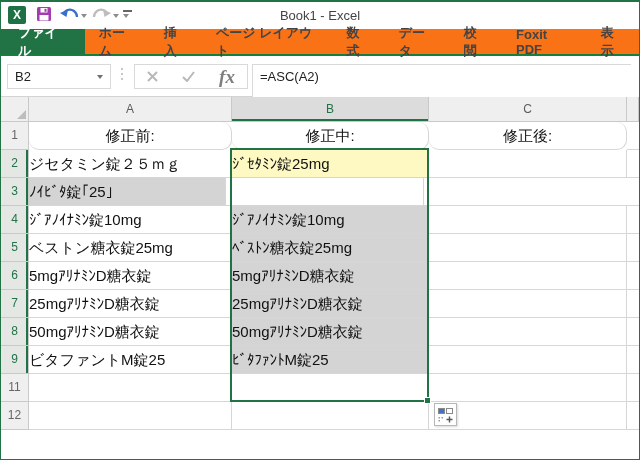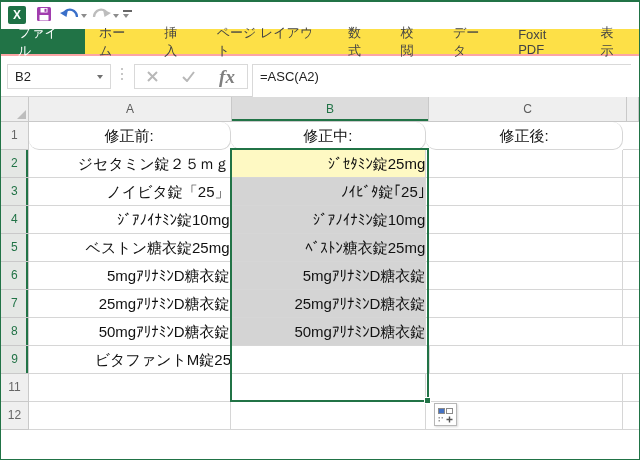--- a/index.html
+++ b/index.html
@@ -18,22 +18,22 @@
   .undo-caret { left:80px; top:12px; }
   .redo-icon { left:90px; }
   .redo-caret { left:112px; top:12px; }
   .caret { width:0; height:0; border-left:3px solid transparent; border-right:3px solid transparent;
            border-top:4px solid #8c8c8c; }
   .qat-custom { left:121px; top:8px; width:10px; }
   .qat-custom .bar { width:9px; height:2px; background:#666; margin:0 0 2px 1px; }
   .qat-custom .caret { margin-left:1px; }
 
   
-  .tabrow { position:absolute; top:27px; left:0; right:0; height:27px; background:#fde047;
-            border-bottom:2px solid #fca5a5; display:flex; align-items:stretch; }
+  .tabrow { position:absolute; top:27px; left:0; right:0; height:27px; background:#f97316;
+            border-bottom:2px solid #15803d; display:flex; align-items:stretch;font-weight:bold; }
   .tab { font-size:13px; color:#444; padding:0 14px; display:flex; align-items:center; cursor:default; }
   .tab-file { background:#217346; color:#fff; padding:0 17px; }
 
   
   .fbar { position:absolute; top:56px; left:0; right:8px; height:39px; background:#fff;
           border-bottom:1px solid #d4d4d4;padding-left:46px; }
   .namebox { position:absolute; left:6px; top:6px; width:104px; height:25px; background:#fff;
              border:1px solid #d9d9d9; font-size:13px; color:#222; line-height:23px; padding-left:7px; }
   .namebox .caret { position:absolute; right:7px; top:10px; border-top-color:#707070; }
   .vdots { position:absolute; left:120px; top:10px; width:3px; }
@@ -56,21 +56,21 @@
   .ch { background:#efefef; border-right:1px solid #c9c9c9; border-bottom:1px solid #c9c9c9;
         font-size:12px; color:#5c5c5c; text-align:center; line-height:24px; }
   .ch-sel { background:#dcdcdc; color:#217346; box-shadow:inset 0 -2px 0 #217346; }
   .col-a { width:203px; } .col-b { width:197px; } .col-c { width:198px; } .col-d { flex:1; }
 
   .sheet-row { display:flex; height:28px; }
   .row-header { width:28px; background:#efefef; border-right:1px solid #c9c9c9; border-bottom:1px solid #c9c9c9;
                 font-size:12px; color:#666; text-align:center; line-height:27px; }
   .rh-sel { background:#e4e7e4; color:#217346; box-shadow:inset -2px 0 0 #217346; }
   .cell { border-right:1px solid #d6d6d6; border-bottom:1px solid #d6d6d6; font-size:15px; color:#111;
-          line-height:27px; padding-left:16px; overflow:hidden; white-space:nowrap; background:#fff;text-align:right; }
+          line-height:27px; padding-left:0; overflow:hidden; white-space:nowrap; background:#fff; }
   .cell.center { text-align:center; padding-left:0;border-radius:10px; }
   .cell-sel { background:#d4d4d4; }
   .cell-active { background:#fef9c3; }
 
   .sel-border { position:absolute; left:229px; top:51px; width:199px; height:254px;
                 border:2px solid #217346; pointer-events:none; }
   .fill-handle { position:absolute; left:423px; top:300px; width:7px; height:7px;
                  background:#217346; border:1px solid #fff; }
   .autofill-btn { position:absolute; left:433px; top:306px; width:23px; height:23px; background:#fff;
                   border:1px solid #b7b7b7; box-shadow:1px 1px 2px rgba(0,0,0,.15);
@@ -104,30 +104,31 @@
       <svg width="20" height="15" viewBox="0 0 20 15">
         <path d="M16 9 C16 4, 10 2, 6 5 C4 6.5, 3 9, 3 11" fill="none" stroke="#bdbdbd" stroke-width="2.2"></path>
         <polygon points="20,7 12,3.5 13.5,11" fill="#bdbdbd"></polygon>
       </svg>
     </div>
     <div class="qat-icon caret redo-caret"></div>
     <div class="qat-icon qat-custom">
       <div class="bar"></div>
         <div class="caret"></div>
     </div>
+    <div class="title">Book1 - Excel</div>
   </div>
 
   <div class="tabrow">
     <div class="tab tab-file">ファイル</div>
     <div class="tab">ホーム</div>
     <div class="tab">挿入</div>
     <div class="tab">ページ レイアウト</div>
     <div class="tab">数式</div>
+    <div class="tab">データ</div>
     <div class="tab">校閲</div>
-    <div class="tab">データ</div>
     <div class="tab">Foxit PDF</div>
     <div class="tab">表示</div>
   </div>
 
   <div class="fbar">
     <div class="namebox">
       <span>B2</span>
       <span class="caret"></span>
     </div>
     <div class="vdots">
@@ -172,21 +173,20 @@
         </div>
         <div class="sheet-row">
           <div class="row-header rh-sel">2</div>
           <div class="cell col-a">ジセタミン錠２５ｍｇ</div>
           <div class="cell col-b cell-active">ｼﾞｾﾀﾐﾝ錠25mg</div>
           <div class="cell col-c"></div>
           <div class="cell col-d" style="border-right: none;"></div>
         </div>
         <div class="sheet-row">
           <div class="row-header rh-sel">3</div>
-          <div class="cell col-a">ノイビタ錠「25」</div>
           <div class="cell col-b cell-sel">ﾉｲﾋﾞﾀ錠｢25｣</div>
           <div class="cell col-c"></div>
           <div class="cell col-d" style="border-right: none;"></div>
         </div>
         <div class="sheet-row">
           <div class="row-header rh-sel">4</div>
           <div class="cell col-a">ｼﾞｱﾉｲﾅﾐﾝ錠10mg</div>
           <div class="cell col-b cell-sel">ｼﾞｱﾉｲﾅﾐﾝ錠10mg</div>
           <div class="cell col-c"></div>
           <div class="cell col-d" style="border-right: none;"></div>
@@ -215,20 +215,21 @@
         <div class="sheet-row">
           <div class="row-header rh-sel">8</div>
           <div class="cell col-a">50mgｱﾘﾅﾐﾝD糖衣錠</div>
           <div class="cell col-b cell-sel">50mgｱﾘﾅﾐﾝD糖衣錠</div>
           <div class="cell col-c"></div>
           <div class="cell col-d" style="border-right: none;"></div>
         </div>
         <div class="sheet-row">
           <div class="row-header rh-sel">9</div>
           <div class="cell col-a">ビタファントM錠25</div>
+          <div class="cell col-b cell-sel">ﾋﾞﾀﾌｧﾝﾄM錠25</div>
           <div class="cell col-c"></div>
           <div class="cell col-d" style="border-right: none;"></div>
         </div>
         <div class="sheet-row">
           <div class="row-header">11</div>
           <div class="cell col-a"></div>
           <div class="cell col-b"></div>
           <div class="cell col-c"></div>
           <div class="cell col-d" style="border-right: none;"></div>
         </div>

